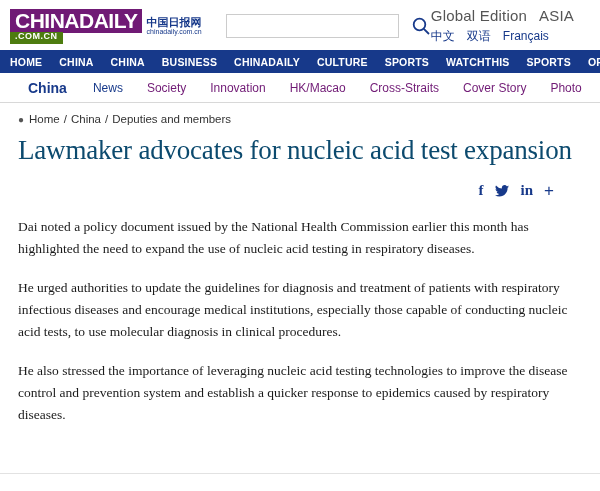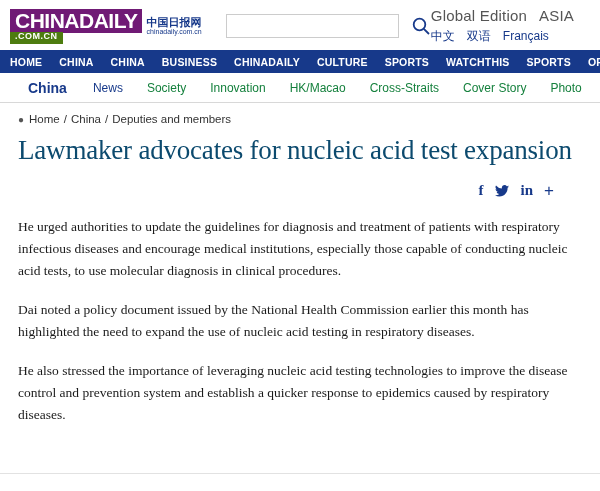--- a/index.html
+++ b/index.html
@@ -143,21 +143,21 @@
     height: 29px;
     border-bottom: 1px solid #d8d8d8;
     display: flex;
     align-items: center;
     padding-left: 28px;
     overflow: hidden;
     background: #ffffff;
   }
   .subnav .item {
     font-size: 12px;
-    color: #15803d;
+    color: #701a75;
     margin-right: 24px;
     white-space: nowrap;
   }
   .subnav .item.active {
     color: #17398a;
     font-weight: bold;
     font-size: 14px;
     margin-right: 26px;
   }
   .subnav .item.current {
@@ -323,20 +323,20 @@
           <svg width="15" height="13" viewBox="0 0 15 13" style="vertical-align:middle">
             <path d="M14 1.6c-.5.25-1.1.4-1.65.48.6-.36 1.05-.93 1.27-1.6-.56.33-1.17.57-1.83.7A2.87 2.87 0 0 0 9.7 0C8.1 0 6.8 1.3 6.8 2.9c0 .23.03.45.08.66A8.15 8.15 0 0 1 1 .53a2.9 2.9 0 0 0 .9 3.87 2.85 2.85 0 0 1-1.3-.36v.04c0 1.4 1 2.57 2.32 2.84-.24.06-.5.1-.76.1-.19 0-.37-.02-.54-.05a2.88 2.88 0 0 0 2.68 2A5.77 5.77 0 0 1 0 10.16a8.13 8.13 0 0 0 4.4 1.3c5.29 0 8.18-4.4 8.18-8.22v-.37A5.85 5.85 0 0 0 14 1.6z" fill="#17398a"></path>
           </svg>
         </span>
         <span class="ic">in</span>
         <span class="ic plus">+</span>
       </div>
     </div>
 
     <div class="body-text">
+      <p>Dai noted a policy document issued by the National Health Commission earlier this month has highlighted the need to expand the use of nucleic acid testing in respiratory diseases.</p>
       <p>He urged authorities to update the guidelines for diagnosis and treatment of patients with respiratory infectious diseases and encourage medical institutions, especially those capable of conducting nucleic acid tests, to use molecular diagnosis in clinical procedures.</p>
-      <p>Dai noted a policy document issued by the National Health Commission earlier this month has highlighted the need to expand the use of nucleic acid testing in respiratory diseases.</p>
       <p>He also stressed the importance of leveraging nucleic acid testing technologies to improve the disease control and prevention system and establish a quicker response to epidemics caused by respiratory diseases.</p>
     </div>
   </div>
 
   <div class="bottom-rule"></div>
 </div>
 
 </body></html>

